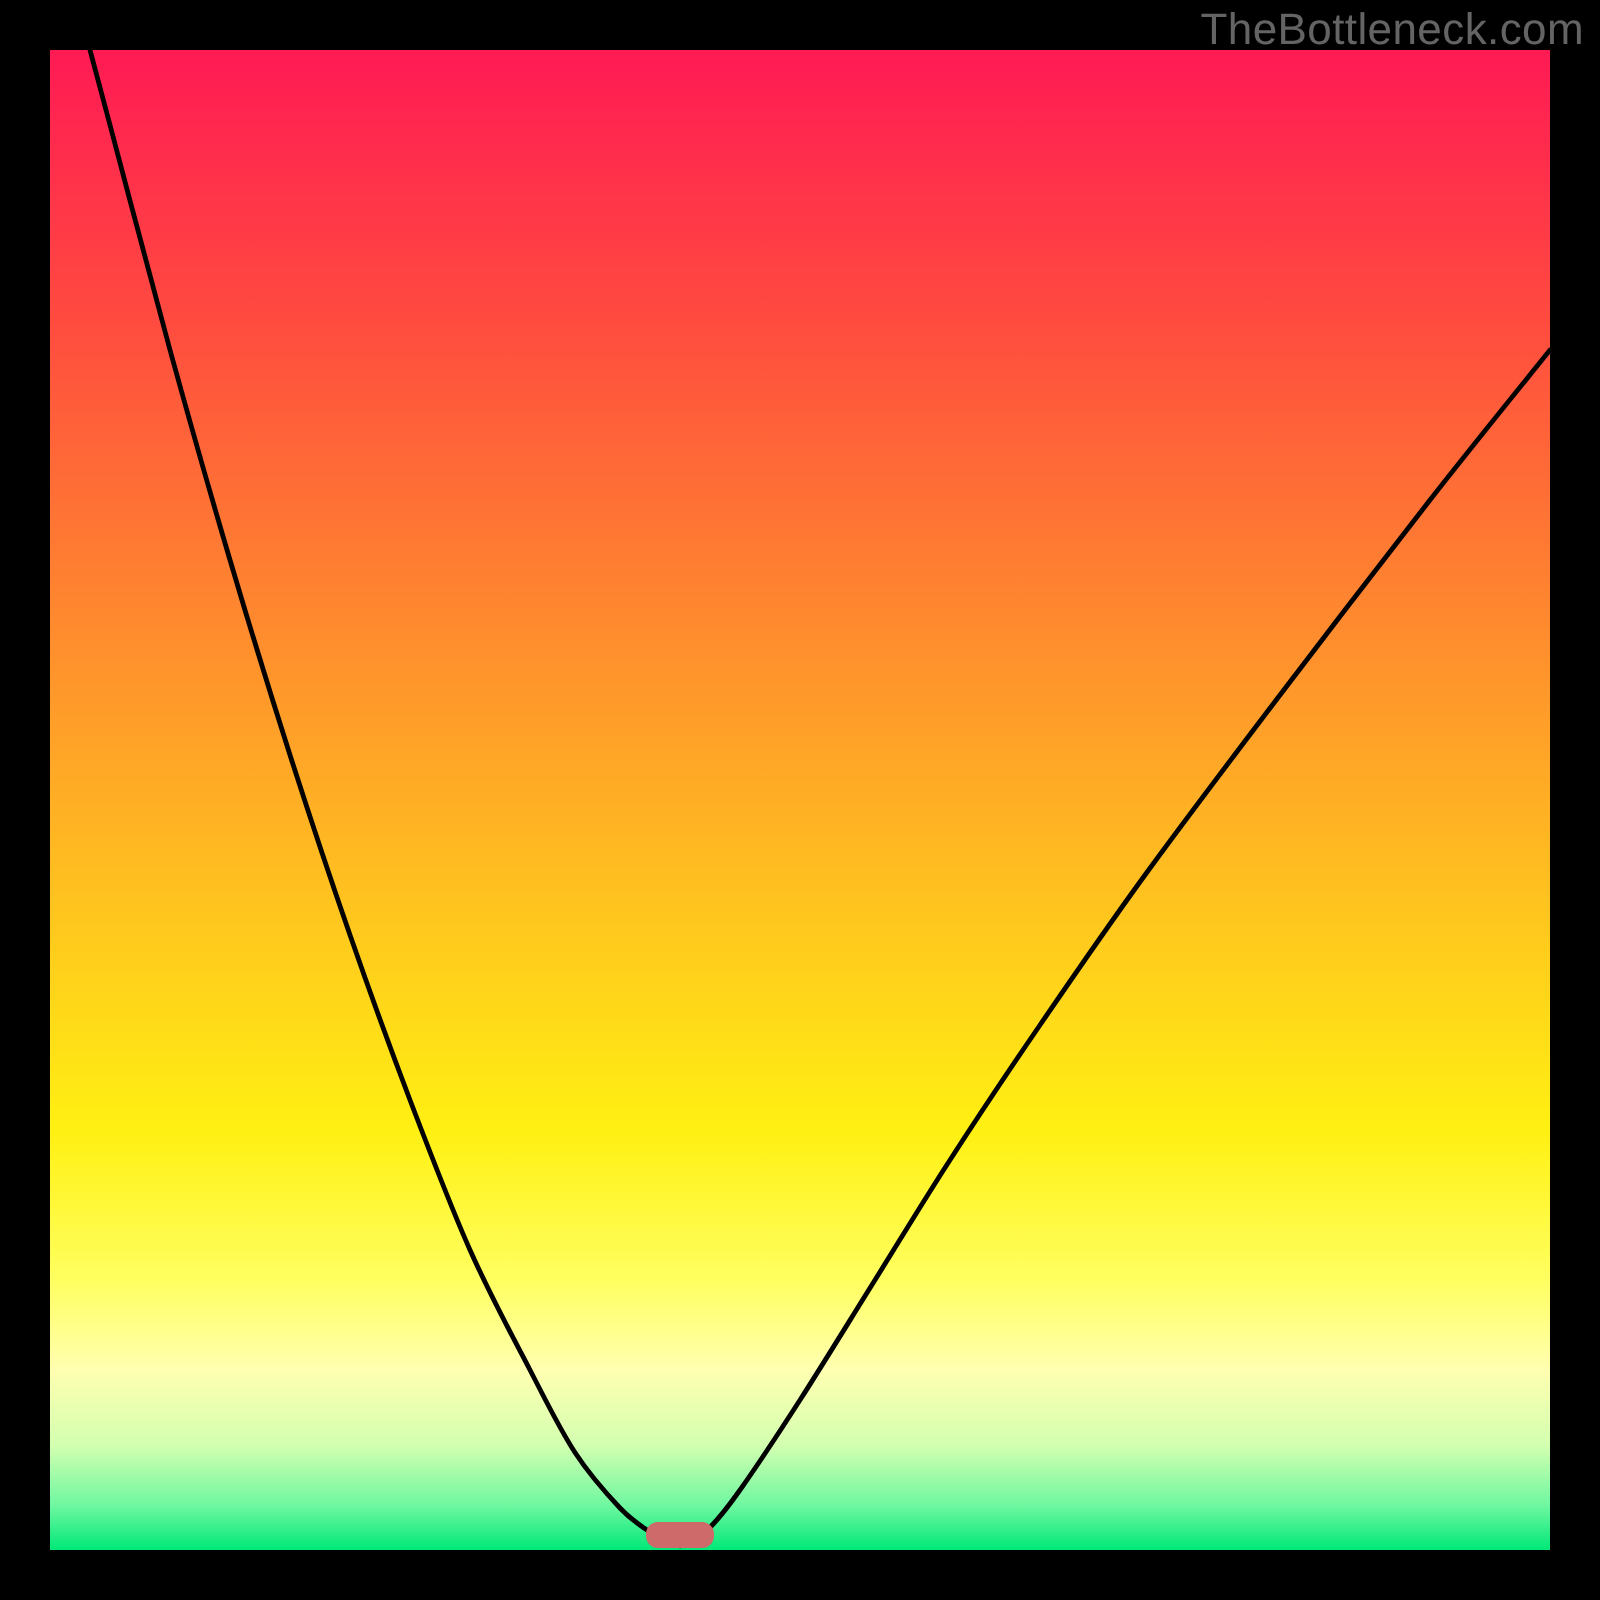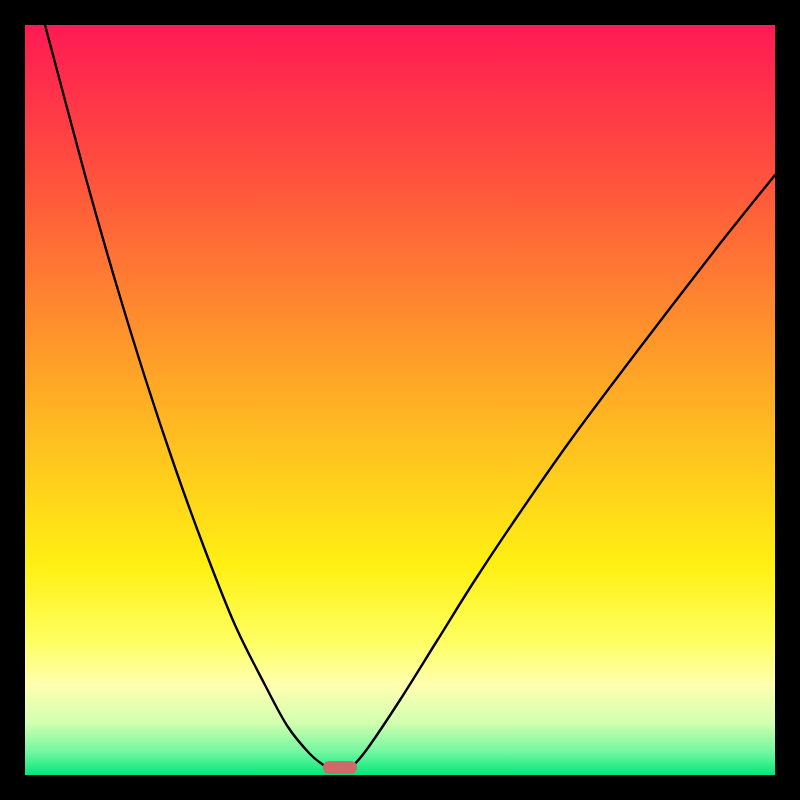--- a/index.html
+++ b/index.html
@@ -56,13 +56,14 @@
             <stop offset="93%" stop-color="#d3ffb0"></stop>
             <stop offset="97%" stop-color="#70f7a0"></stop>
             <stop offset="100%" stop-color="#00e878"></stop>
           </linearGradient>
       </defs>
       <rect id="bg-rect" x="0" y="0" width="750" height="750" fill="url(#bg-grad)"></rect>
       <path id="curve" fill="none" stroke="#000" stroke-width="2.4" stroke-linecap="round" stroke-linejoin="round" d="M 0 -75.00000000000011 C 5 -56.2500000000001, 20 -2.1316282072803006e-14, 30 37.5 C 40 75.00000000000003, 50 113.75, 60 150 C 70 186.25, 80 221.25, 90 255 C 100 288.75, 110 321.25, 120 352.5 C 130 383.75, 140 413.75, 150 442.5 C 160 471.25, 170 498.75, 180 525 C 190 551.25, 200.00000000000003 577.5, 210.00000000000003 600 C 220.00000000000003 622.5, 231.25 643.125, 240 660 C 248.75 676.875, 255 689.75, 262.5 701.25 C 270 712.75, 278.75 722.375, 285 729 C 291.25 735.625, 295.625 738, 300 741 C 304.375 744, 308.125 746, 311.25 747 C 314.375 748, 315.625 748.375, 318.75 747 C 321.875 745.625, 325.625 743.25, 330 738.75 C 334.375 734.25, 337.5 730.625, 345 720 C 352.5 709.375, 363.75 692.5, 375 675 C 386.25 657.5, 400.00000000000006 635, 412.50000000000006 615 C 425.00000000000006 595, 436.25 576.25, 450 555 C 463.75 533.75, 478.75 511.25, 495 487.5 C 511.25 463.75, 527.5 440, 547.5 412.5 C 567.5 385, 591.25 353.75000000000006, 615 322.50000000000006 C 638.75 291.25000000000006, 667.5 253.75, 690 225 C 712.5 196.25, 740 162.5, 750 150"></path>
       <rect id="min-marker" rx="6" ry="6" height="13" width="34" x="298" y="736" fill="#cf6a6a"></rect>
     </svg>
   </div>
+  <div class="watermark">TheBottleneck.com</div>
 </div>
 
 </body></html>

